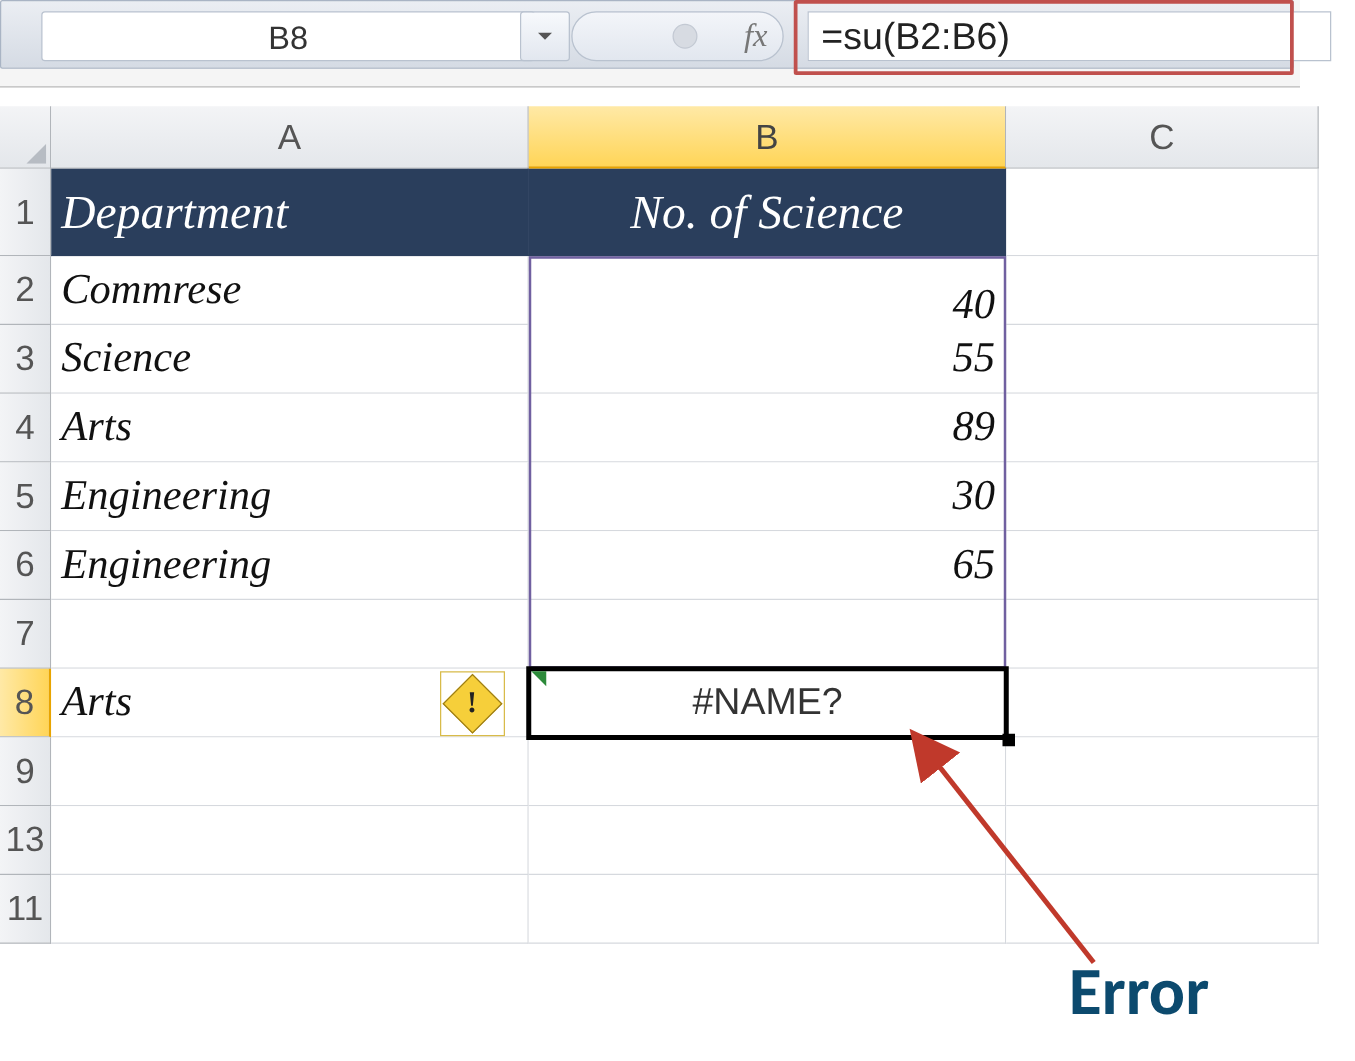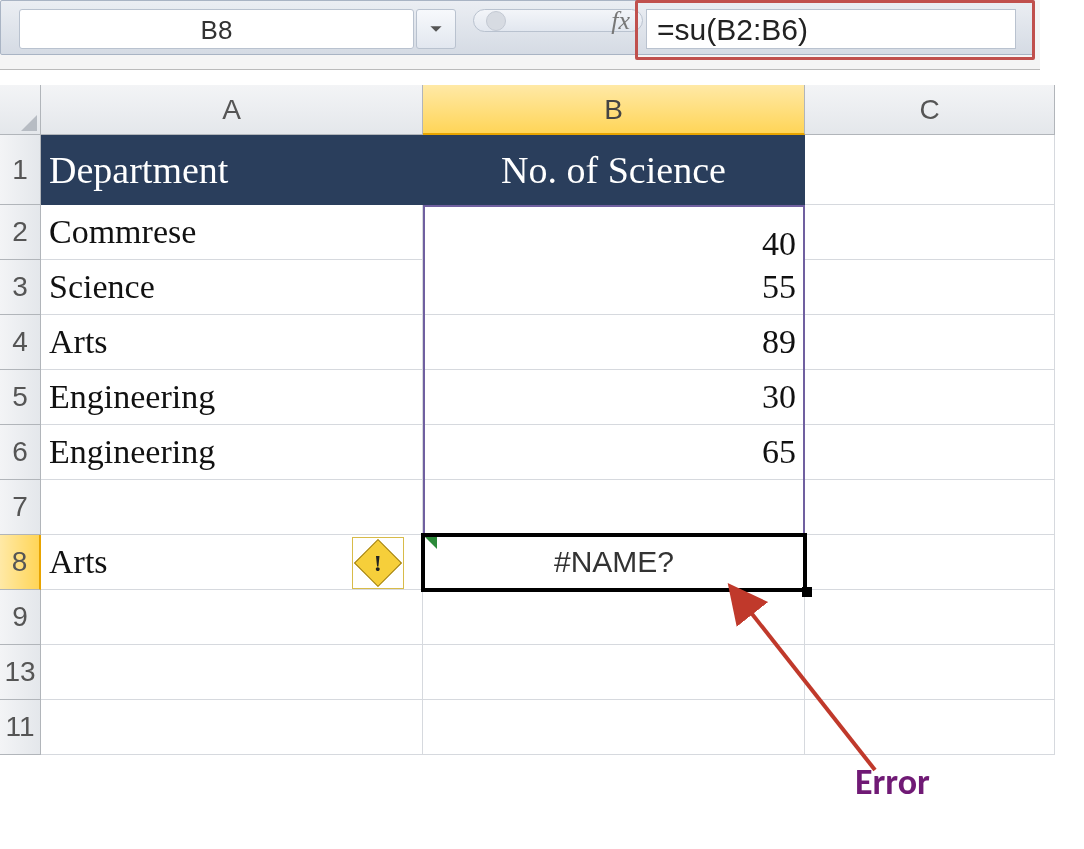--- a/index.html
+++ b/index.html
@@ -28,21 +28,21 @@
     left: 0;
     top: 0;
     width: 1035px;
     height: 55px;
     background: linear-gradient(#ebeef3,#d5dbe4);
     border: 1px solid #a9b4c4;
     border-radius: 2px;
   }
   .name-box {
     position: absolute;
-    left: 18px;
+    left: 32px;
     top: 8px;
     width: 395px;
     height: 40px;
     background: #fff;
     border: 1px solid #b9c2cf;
     border-radius: 3px;
     text-align: center;
     line-height: 40px;
     font-size: 26px;
     font-family: Verdana, sans-serif;
@@ -57,29 +57,30 @@
     background: linear-gradient(#f7f9fc,#e2e7ef);
     border: 1px solid #b9c2cf;
     border-radius: 3px;
     display: flex;
     align-items: center;
     justify-content: center;
   }
   .name-box-drop svg { width: 14px; height: 14px; }
   .fx-pill {
     position: absolute;
-    left: 472px;
+    left: 456px;
     top: 8px;
     width: 170px;
-    height: 23px;
+    height: 40px;
     background: linear-gradient(#f3f5f9,#e2e7ef);
     border: 1px solid #b9c2cf;
     border-radius: 20px;
     display: flex;
     align-items: center;
+    justify-content: center;
   }
   .fx-dot {
     width: 20px;
     height: 20px;
     border-radius: 50%;
     background: #d7dbe2;
     margin-left: 12px;
     border:1px solid #c3c9d3;
   }
   .fx-label {
@@ -87,21 +88,21 @@
     right: 12px;
     font-style: italic;
     font-family: "Times New Roman", serif;
     font-size: 26px;
     color: #777;
   }
   .formula-input {
     position: absolute;
     left: 645px;
     top: 8px;
-    width: 370px;
+    width: 419px;
     height: 40px;
     background: #fff;
     border: 1px solid #b9c2cf;
     line-height: 40px;
     padding: 0 10px;
     font-size: 30px;
     font-family: Verdana, sans-serif;
     color: #222;
   }
   .formula-highlight {
@@ -175,20 +176,21 @@
     position: absolute;
     border-right: 1px solid #d6d9de;
     border-bottom: 1px solid #d6d9de;
     padding: 16px 8px;
     display: flex;
     align-items: center;
     font-size: 34px;
     font-family: "Times New Roman", serif;
     color: #111;
     background: #fff;
+    font-style: italic;
   }
   .cellA { left: 41px;  width: 382px; }
   .cellB { left: 423px; width: 382px; justify-content: flex-end; }
   .cellC { left: 805px; width: 250px; }
 
   .hdr-cell {
     background: #2a3e5c;
     color: #fff;
     font-size: 38px;
     font-family: "Times New Roman", serif;
@@ -254,24 +256,24 @@
     color: #222;
   }
 
   
   .arrow-svg {
     position: absolute;
     pointer-events: none;
   }
   .error-label {
     position: absolute;
-    color: #701a75;
+    color: #0c4a6e;
     font-family: Calibri, Arial, sans-serif;
     font-weight: bold;
-    font-size: 36px;
+    font-size: 54px;
   }
 </style>
 </head>
 <body>
 
 <div class="formula-bar-wrap">
   <div class="formula-bar-inner">
     <div class="name-box">B8</div>
     <div class="name-box-drop">
       <svg viewBox="0 0 10 10">

